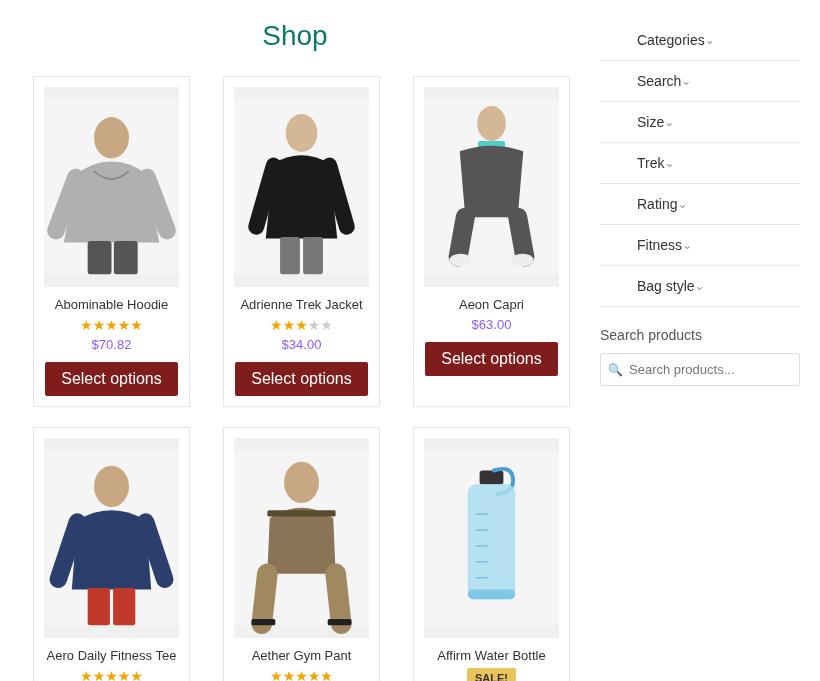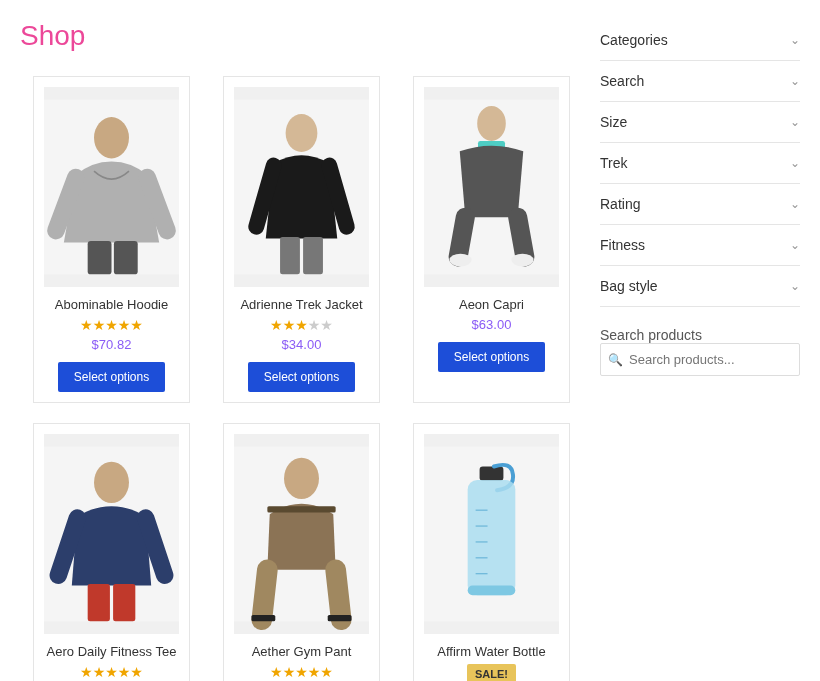--- a/index.html
+++ b/index.html
@@ -1,35 +1,35 @@
 <!DOCTYPE html>
 <html><head>
   <meta charset="utf-8">
   <style>
     * { box-sizing: border-box; margin: 0; padding: 0; }
     body { font-family: 'Segoe UI', Arial, sans-serif; background: #fff; color: #333; font-size: 14px; }
     .page-wrapper { display: flex; max-width: 820px; margin: 0 auto; padding: 20px 20px; }
     .main-content { flex: 1; padding-right: 30px; }
     .sidebar { width: 200px; flex-shrink: 0; }
-    h1.shop-title { font-size: 28px; font-weight: 400; color: #ec4899; margin-bottom: 24px; }
+    h1.shop-title { font-size: 28px; font-weight: 400; color: #0f766e; margin-bottom: 24px; text-align: center; }
 
     .product-grid { display: grid; grid-template-columns: repeat(3, 1fr); gap: 20px; }
     .product-card { border: 1px solid #e5e5e5; padding: 10px; text-align: center; position: relative; margin-left: 13px; }
     .product-image { width: 100%; height: 200px; background: #f0f0f0; display: flex; align-items: center; justify-content: center; overflow: hidden; }
     .product-image svg { width: 100%; height: 100%; }
     .product-name { font-size: 13px; color: #333; margin-top: 10px; margin-bottom: 5px; }
     .stars { color: #f0a500; font-size: 14px; margin-bottom: 4px; }
     .price { color: #8b5cf6; font-size: 13px; margin-bottom: 10px; }
-    .select-options-btn { background: #1d4ed8; color: #fff; border: none; padding: 8px 16px; font-size: 12px; cursor: pointer; border-radius: 2px; }
+    .select-options-btn { background: #7f1d1d; color: #fff; border: none; padding: 8px 16px; font-size: 16px; cursor: pointer; border-radius: 2px; }
     .sale-badge { display: inline-block; background: #e8c45a; color: #333; font-size: 11px; font-weight: bold; padding: 4px 8px; border-radius: 2px; margin-bottom: 6px; }
     .filter-section { border-bottom: 1px solid #e5e5e5; }
-    .filter-header { display: flex; justify-content: space-between; align-items: center; padding: 12px 0; cursor: pointer; }
+    .filter-header { display: flex; align-items: center; padding: 12px 0; cursor: pointer; margin-left: 37px; }
     .filter-label { font-size: 14px; color: #333; }
     .chevron { color: #999; font-size: 12px; }
-    .search-products-label { font-size: 14px; color: #555; margin-top: 20px; margin-bottom: 0; }
+    .search-products-label { font-size: 14px; color: #555; margin-top: 20px; margin-bottom: 10px; }
     .search-input-wrap { position: relative; }
     .search-input-wrap input { width: 100%; border: 1px solid #ddd; padding: 8px 8px 8px 28px; font-size: 13px; border-radius: 2px; }
     .search-icon { position: absolute; left: 8px; top: 50%; transform: translateY(-50%); color: #aaa; font-size: 12px; }
   </style>
 </head>
 <body>
 
 <div class="page-wrapper">
   <div class="main-content">
     <h1 class="shop-title">Shop</h1>

